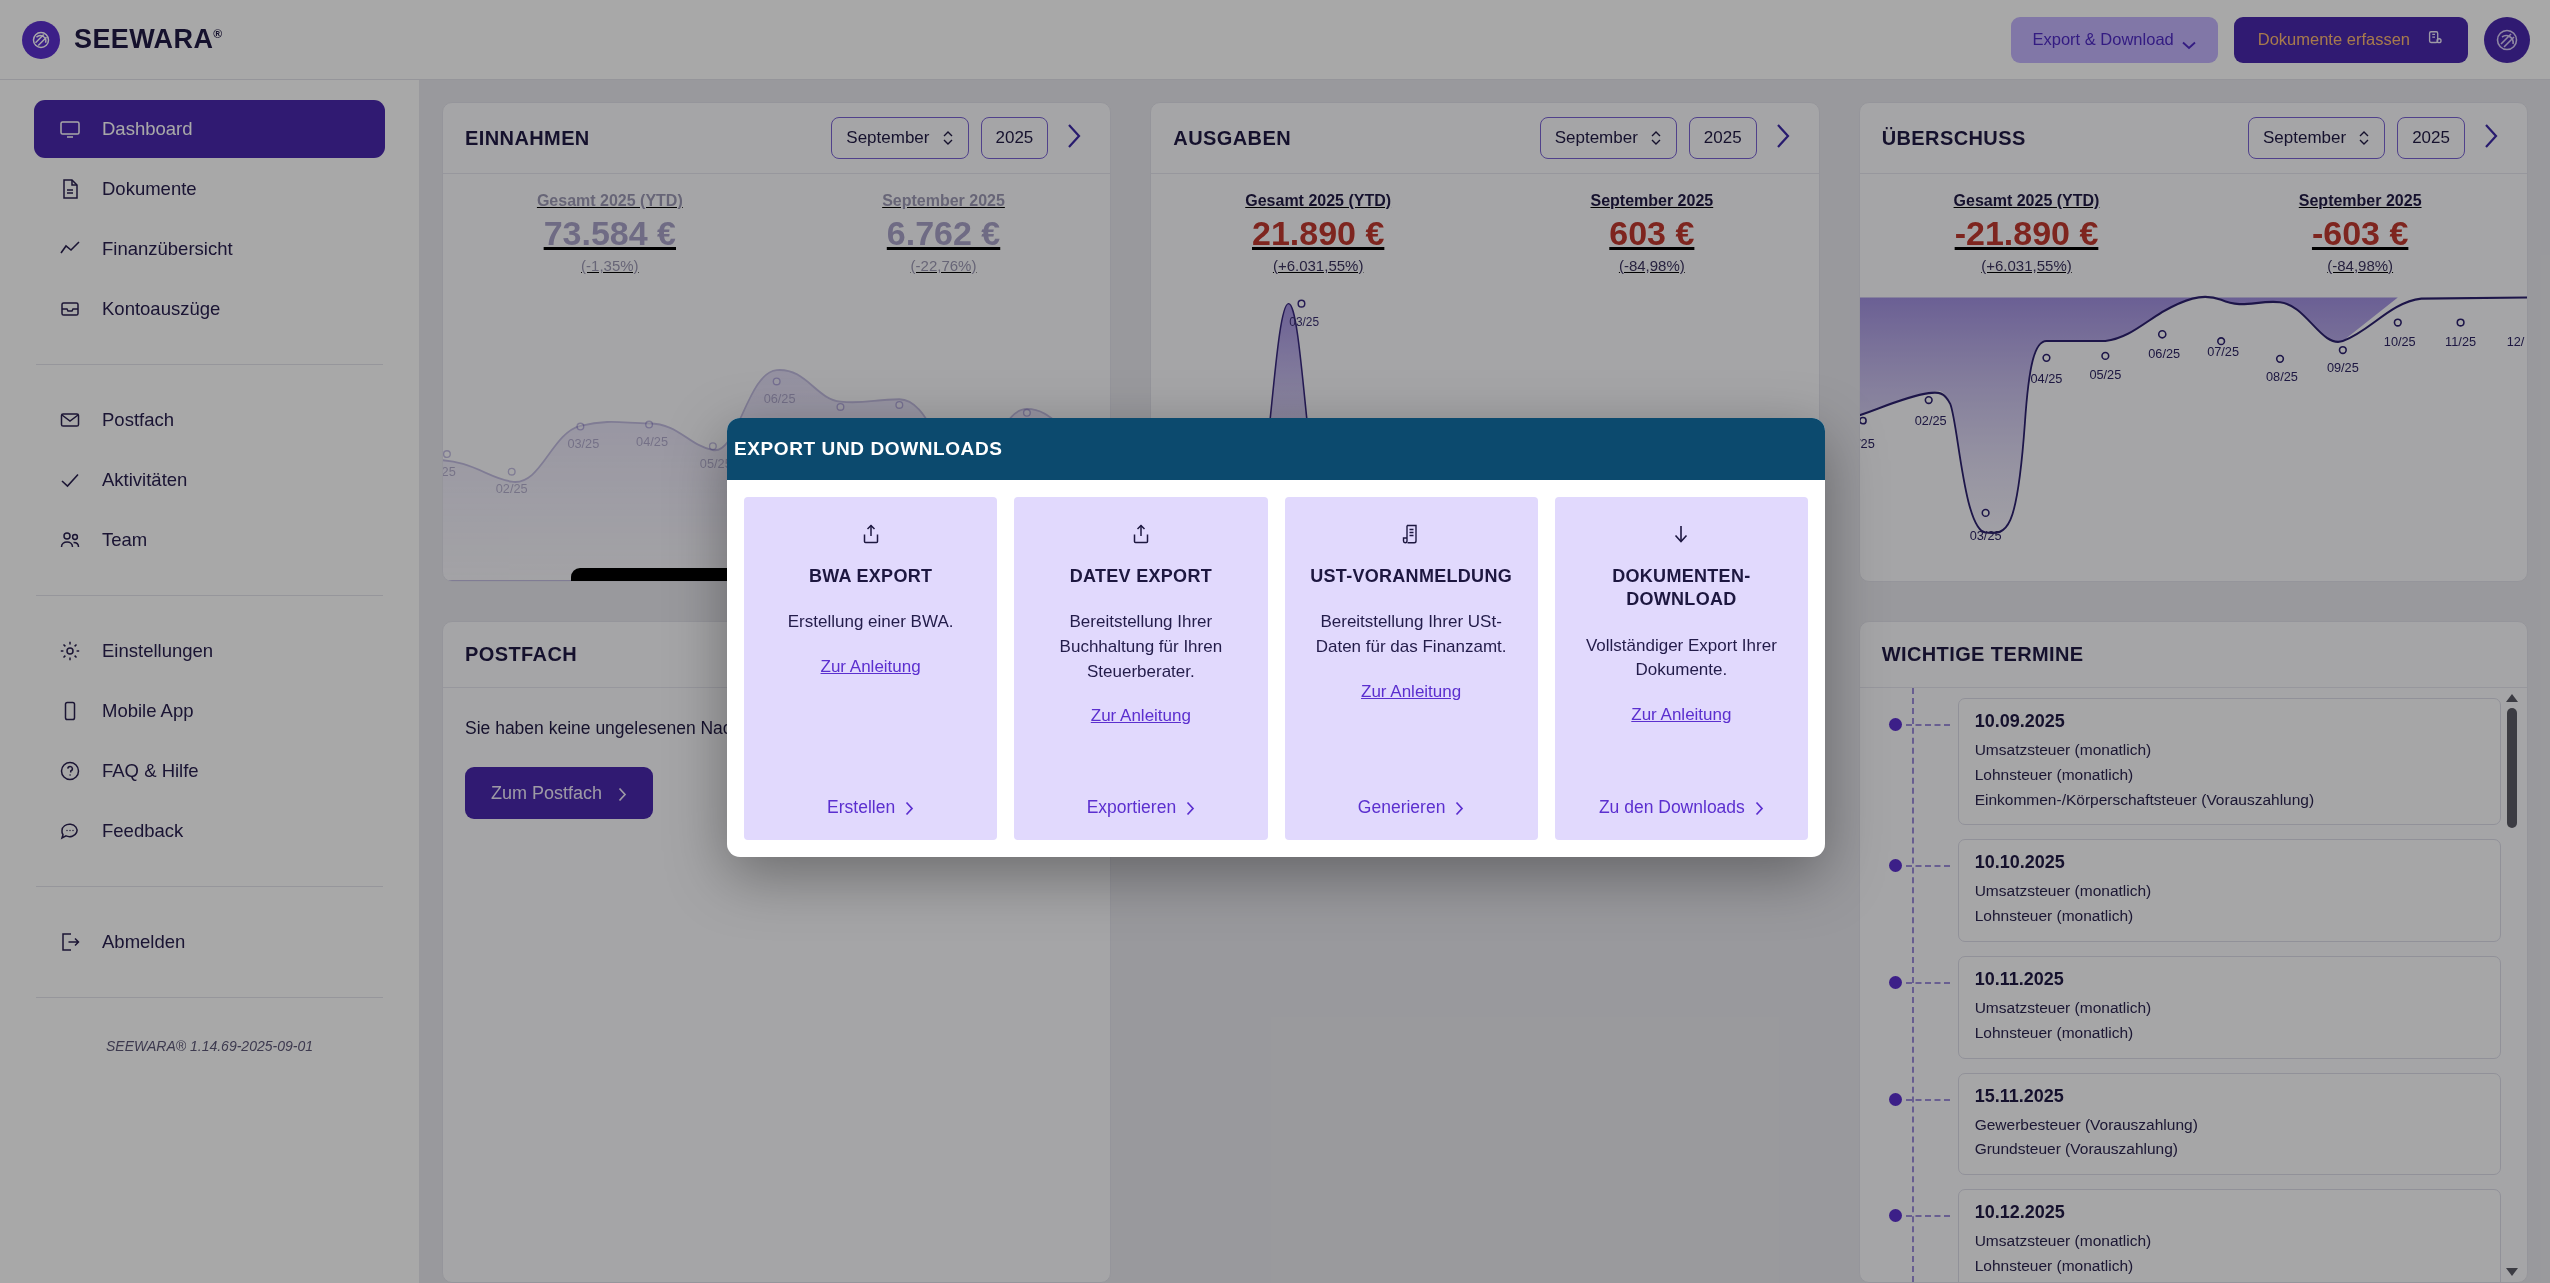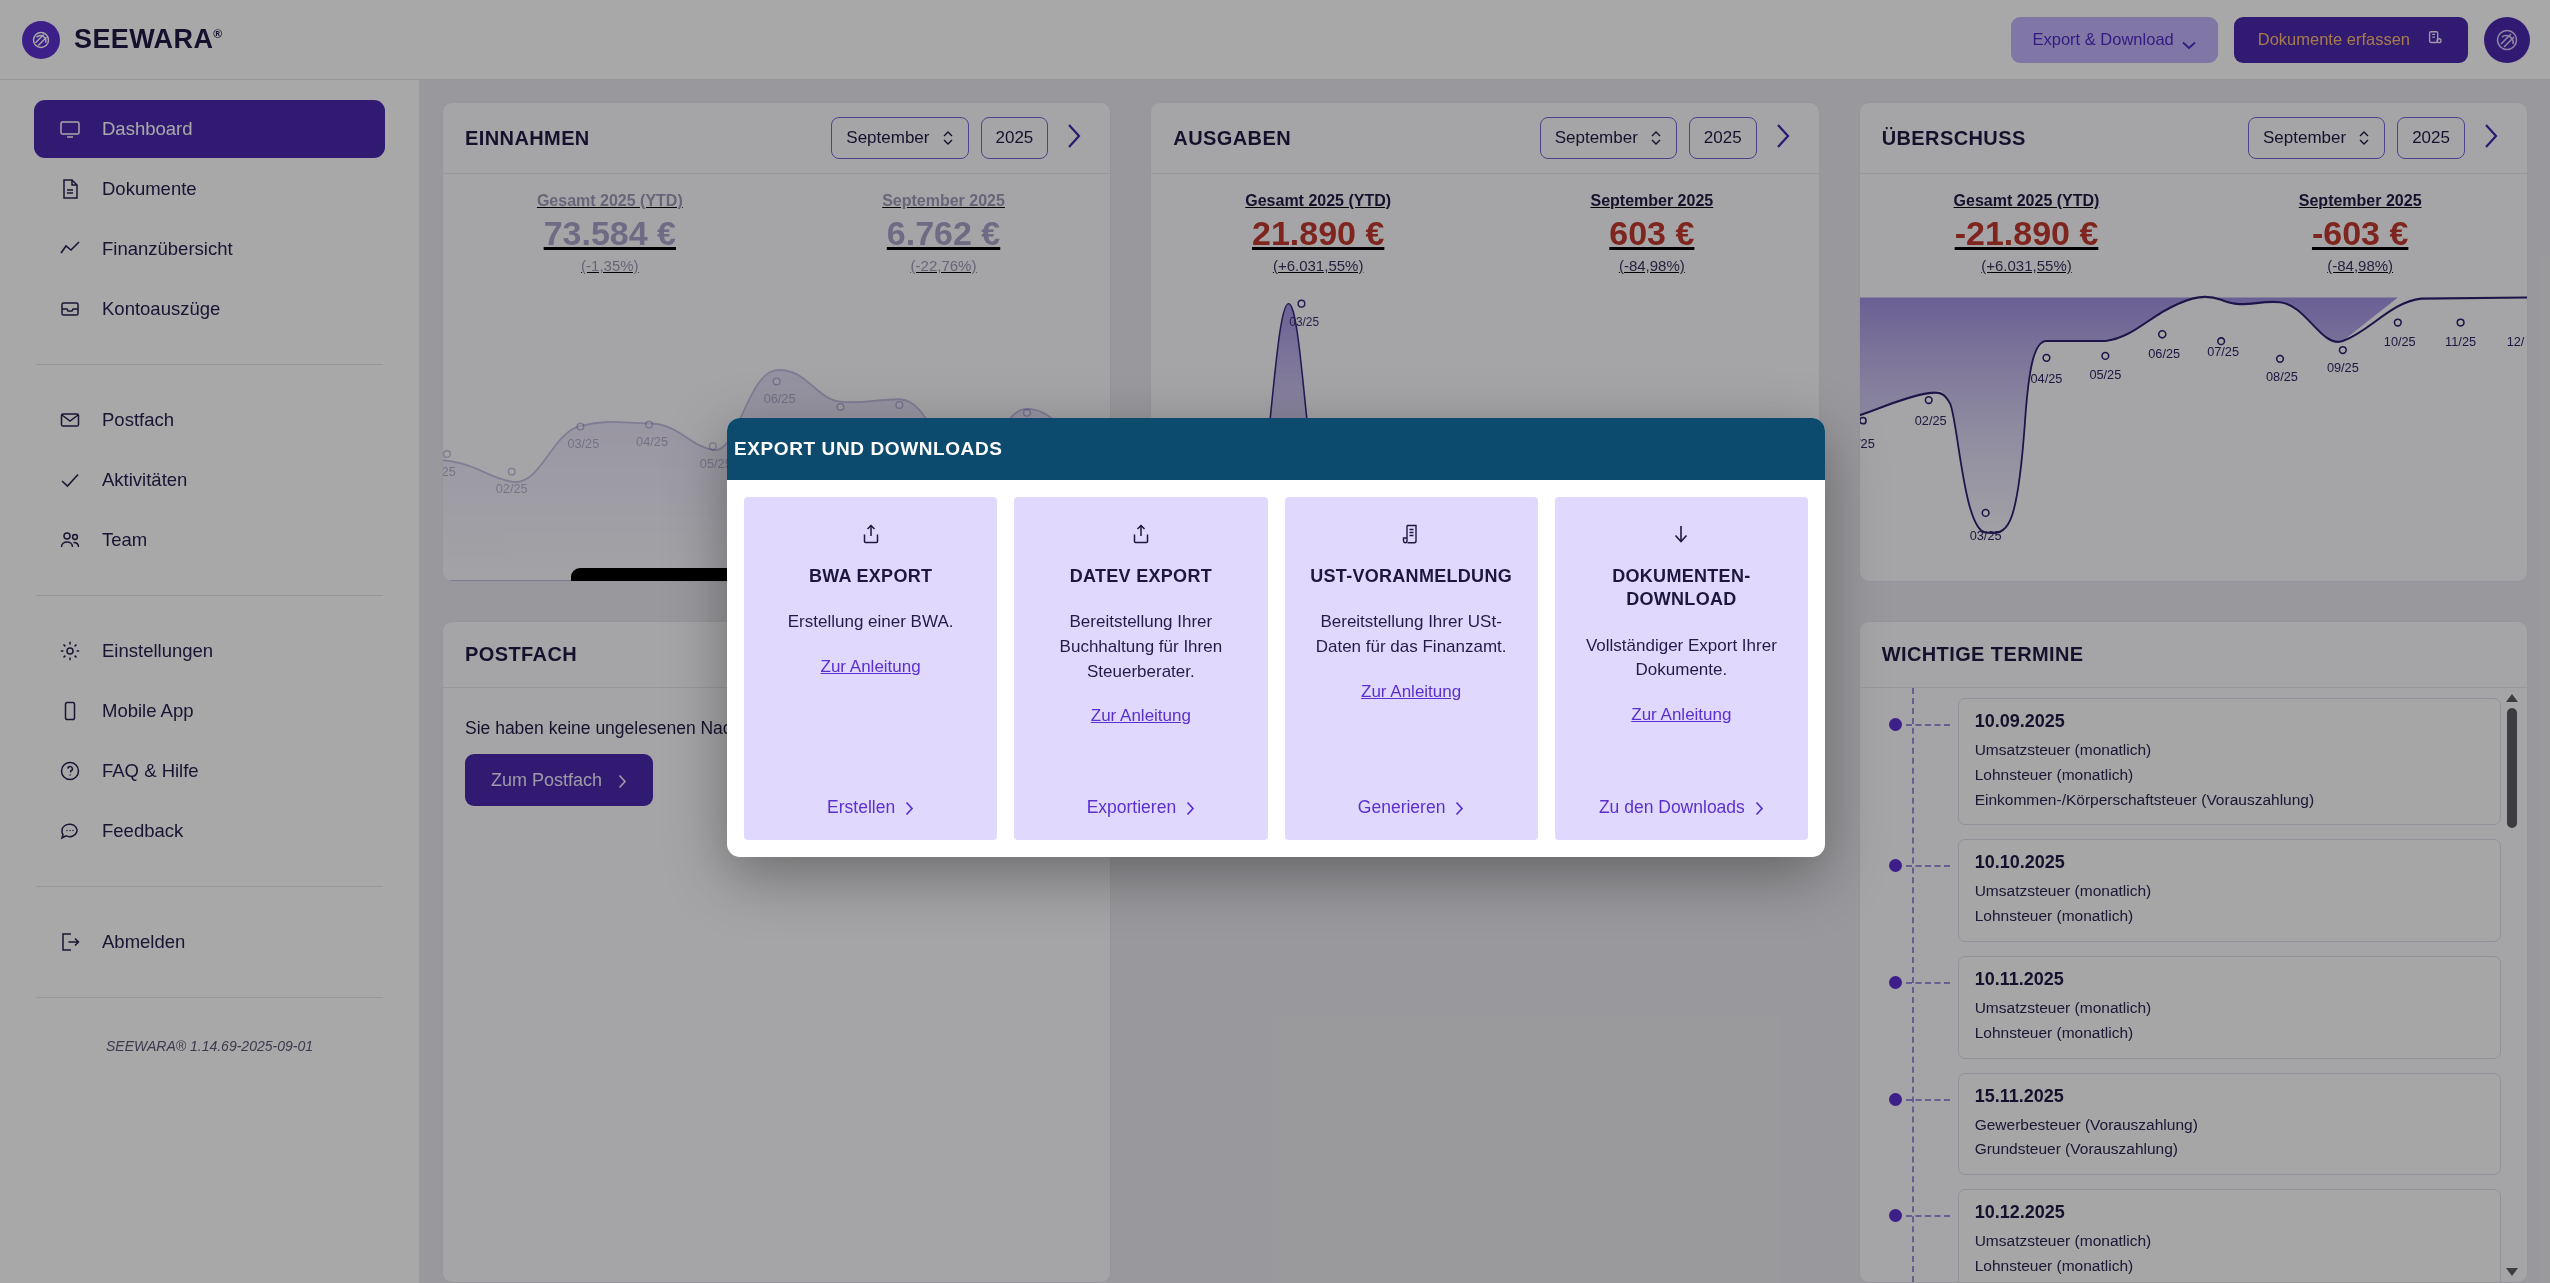--- a/index.html
+++ b/index.html
@@ -143,21 +143,21 @@
     border-radius: 9px; padding: 13px 20px; font-size: 17px;
     line-height: 1.45; text-align: center; width: 412px;
     left: 50%; transform: translateX(-50%); top: 290px;
     z-index: 20;
   }
 
   
   .postfach-body { padding: 30px 22px; }
   .postfach-text { font-size: 17.5px; color: #211a45; }
   .btn-postfach {
-    margin-top: 15px; background: #4a28ad; color: #efeafb;
+    margin-top: 28px; background: #4a28ad; color: #efeafb;
     border: none; border-radius: 9px; height: 52px; padding: 0 26px;
     font-size: 18px; font-family: inherit; cursor: pointer;
     display: inline-flex; align-items: center; gap: 16px;
   }
   .ghost-btn {
     margin: 0 22px 22px 22px; border: 1px solid #4a3bb0; color: #4a28ad;
     background: transparent; border-radius: 9px; height: 52px;
     font-size: 17.5px; font-family: inherit; cursor: pointer;
     display: flex; align-items: center; justify-content: center; gap: 10px;
   }

